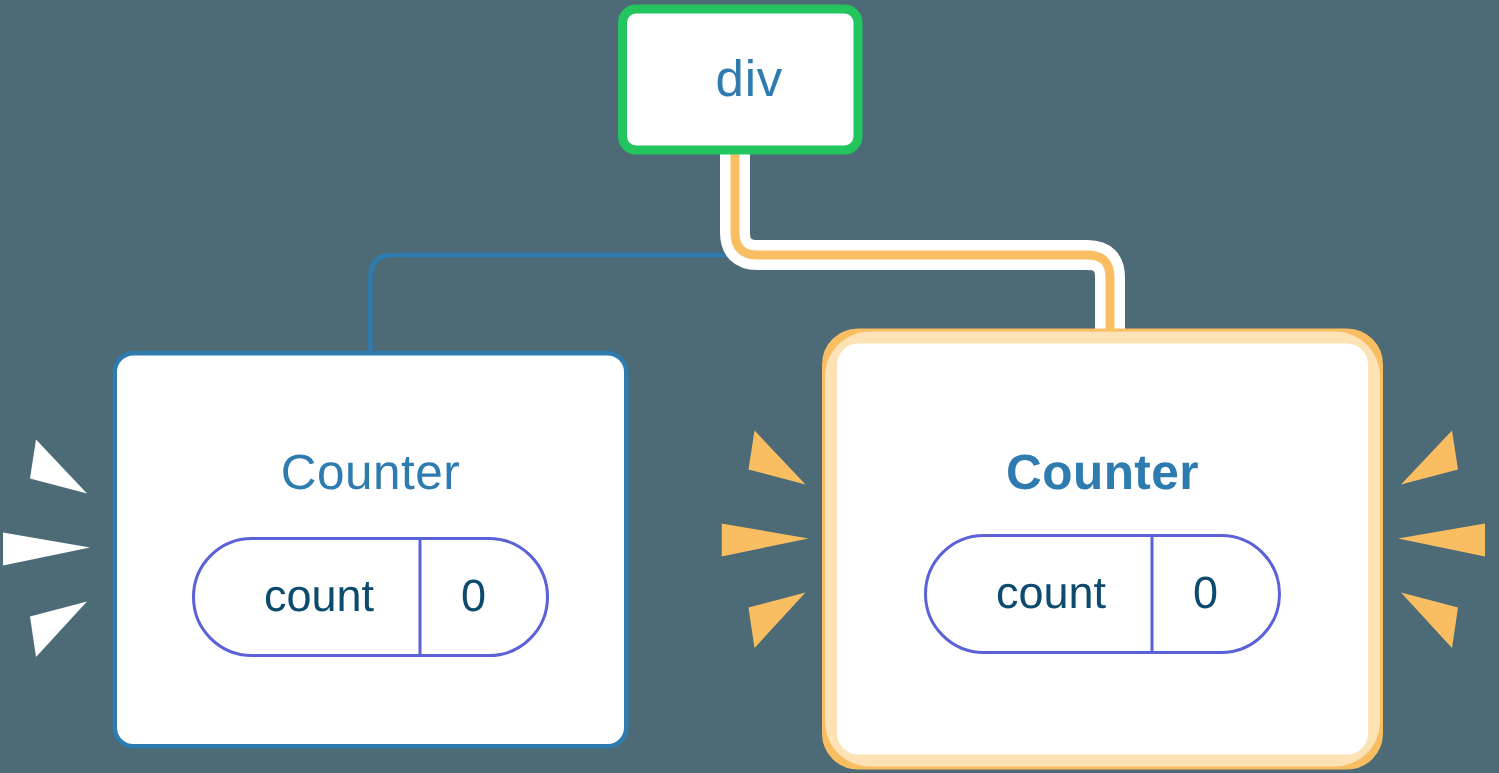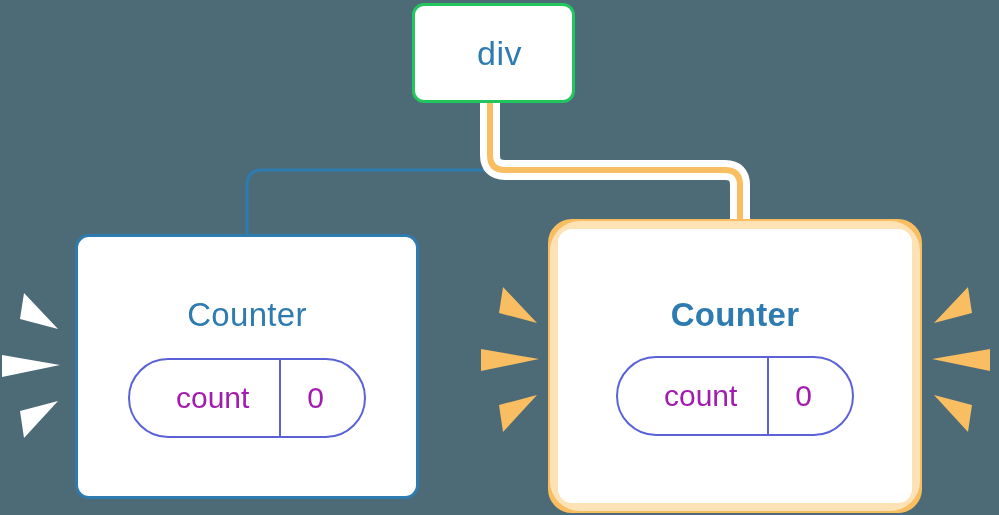--- a/index.html
+++ b/index.html
@@ -30,21 +30,21 @@
   .node {
     position: absolute;
     background: #ffffff;
     box-sizing: border-box;
   }
   .node-div {
     left: 412px;
     top: 3px;
     width: 163px;
     height: 100px;
-    border: 3px solid #22c55e;
+    border: 6px solid #22c55e;
     border-radius: 12px;
     display: flex;
     align-items: center;
     justify-content: center;
     z-index: 6;
     padding-left: 12px;
   }
   .node-div .node-title {
     font-size: 34px;
     color: #2e7bb0;
@@ -127,21 +127,21 @@
     align-items: stretch;
     border: 2px solid #5b62d8;
     border-radius: 999px;
     height: 76px;
     overflow: hidden;
   }
   .pill-key, .pill-val {
     display: flex;
     align-items: center;
     justify-content: center;
-    color: #a21caf;
+    color: #0c4a6e;
     font-size: 30px;
     font-weight: 400;
   }
   .pill-key {
     padding: 0 30px 0 46px;
   }
   .pill-val {
     padding: 0 40px 0 26px;
     border-left: 2px solid #5b62d8;
   }

